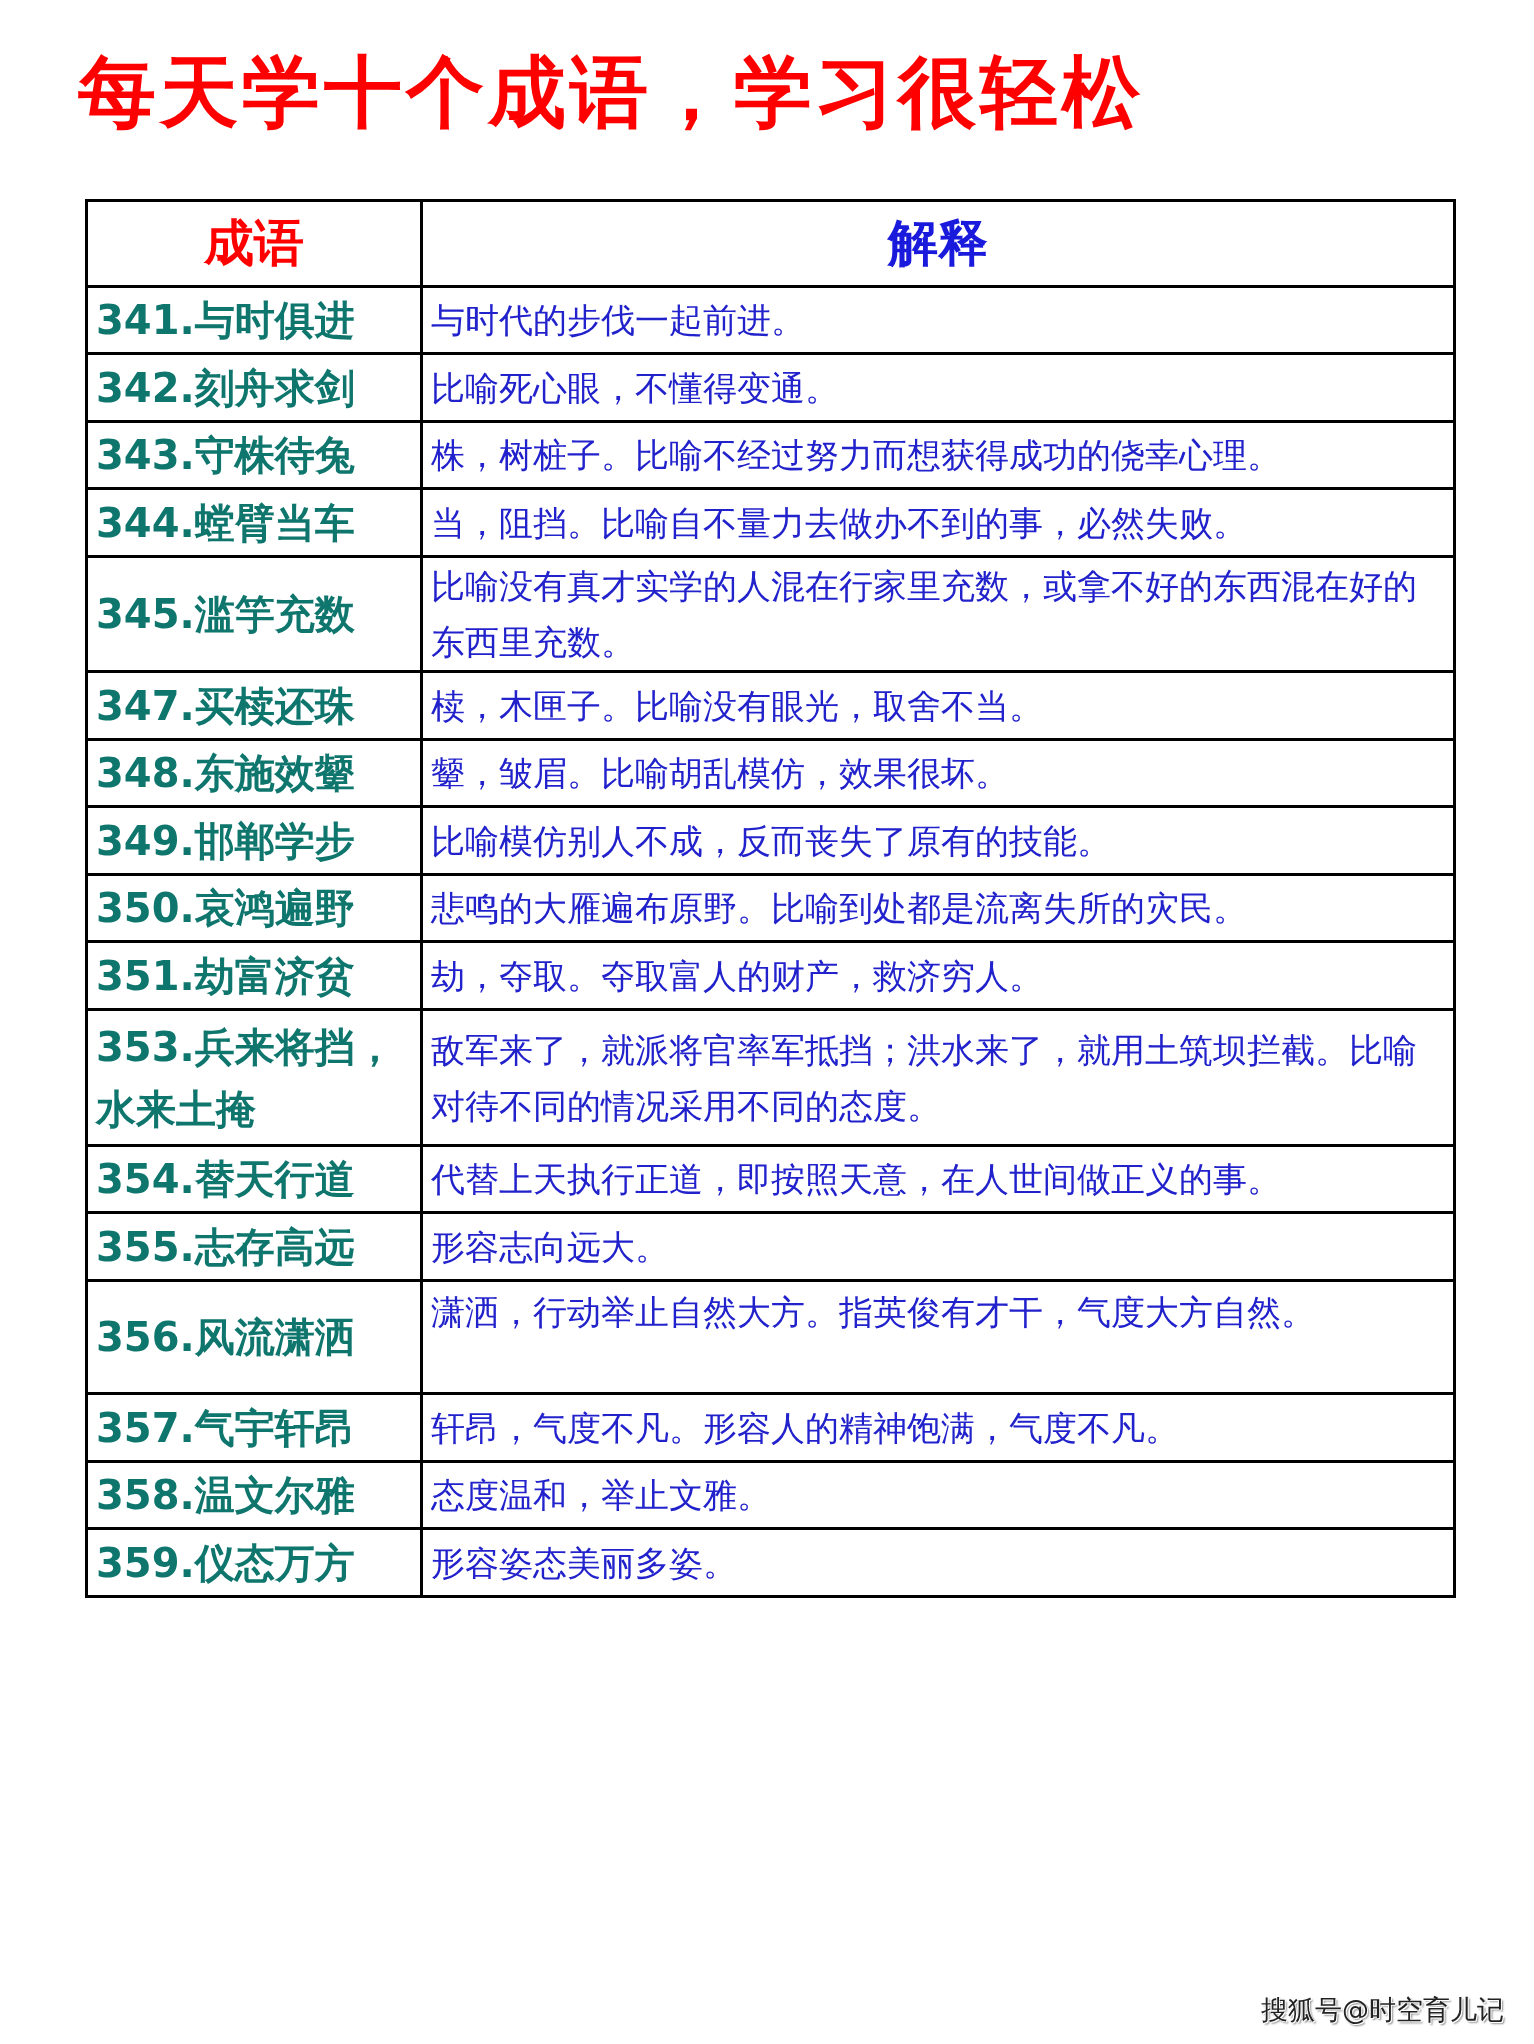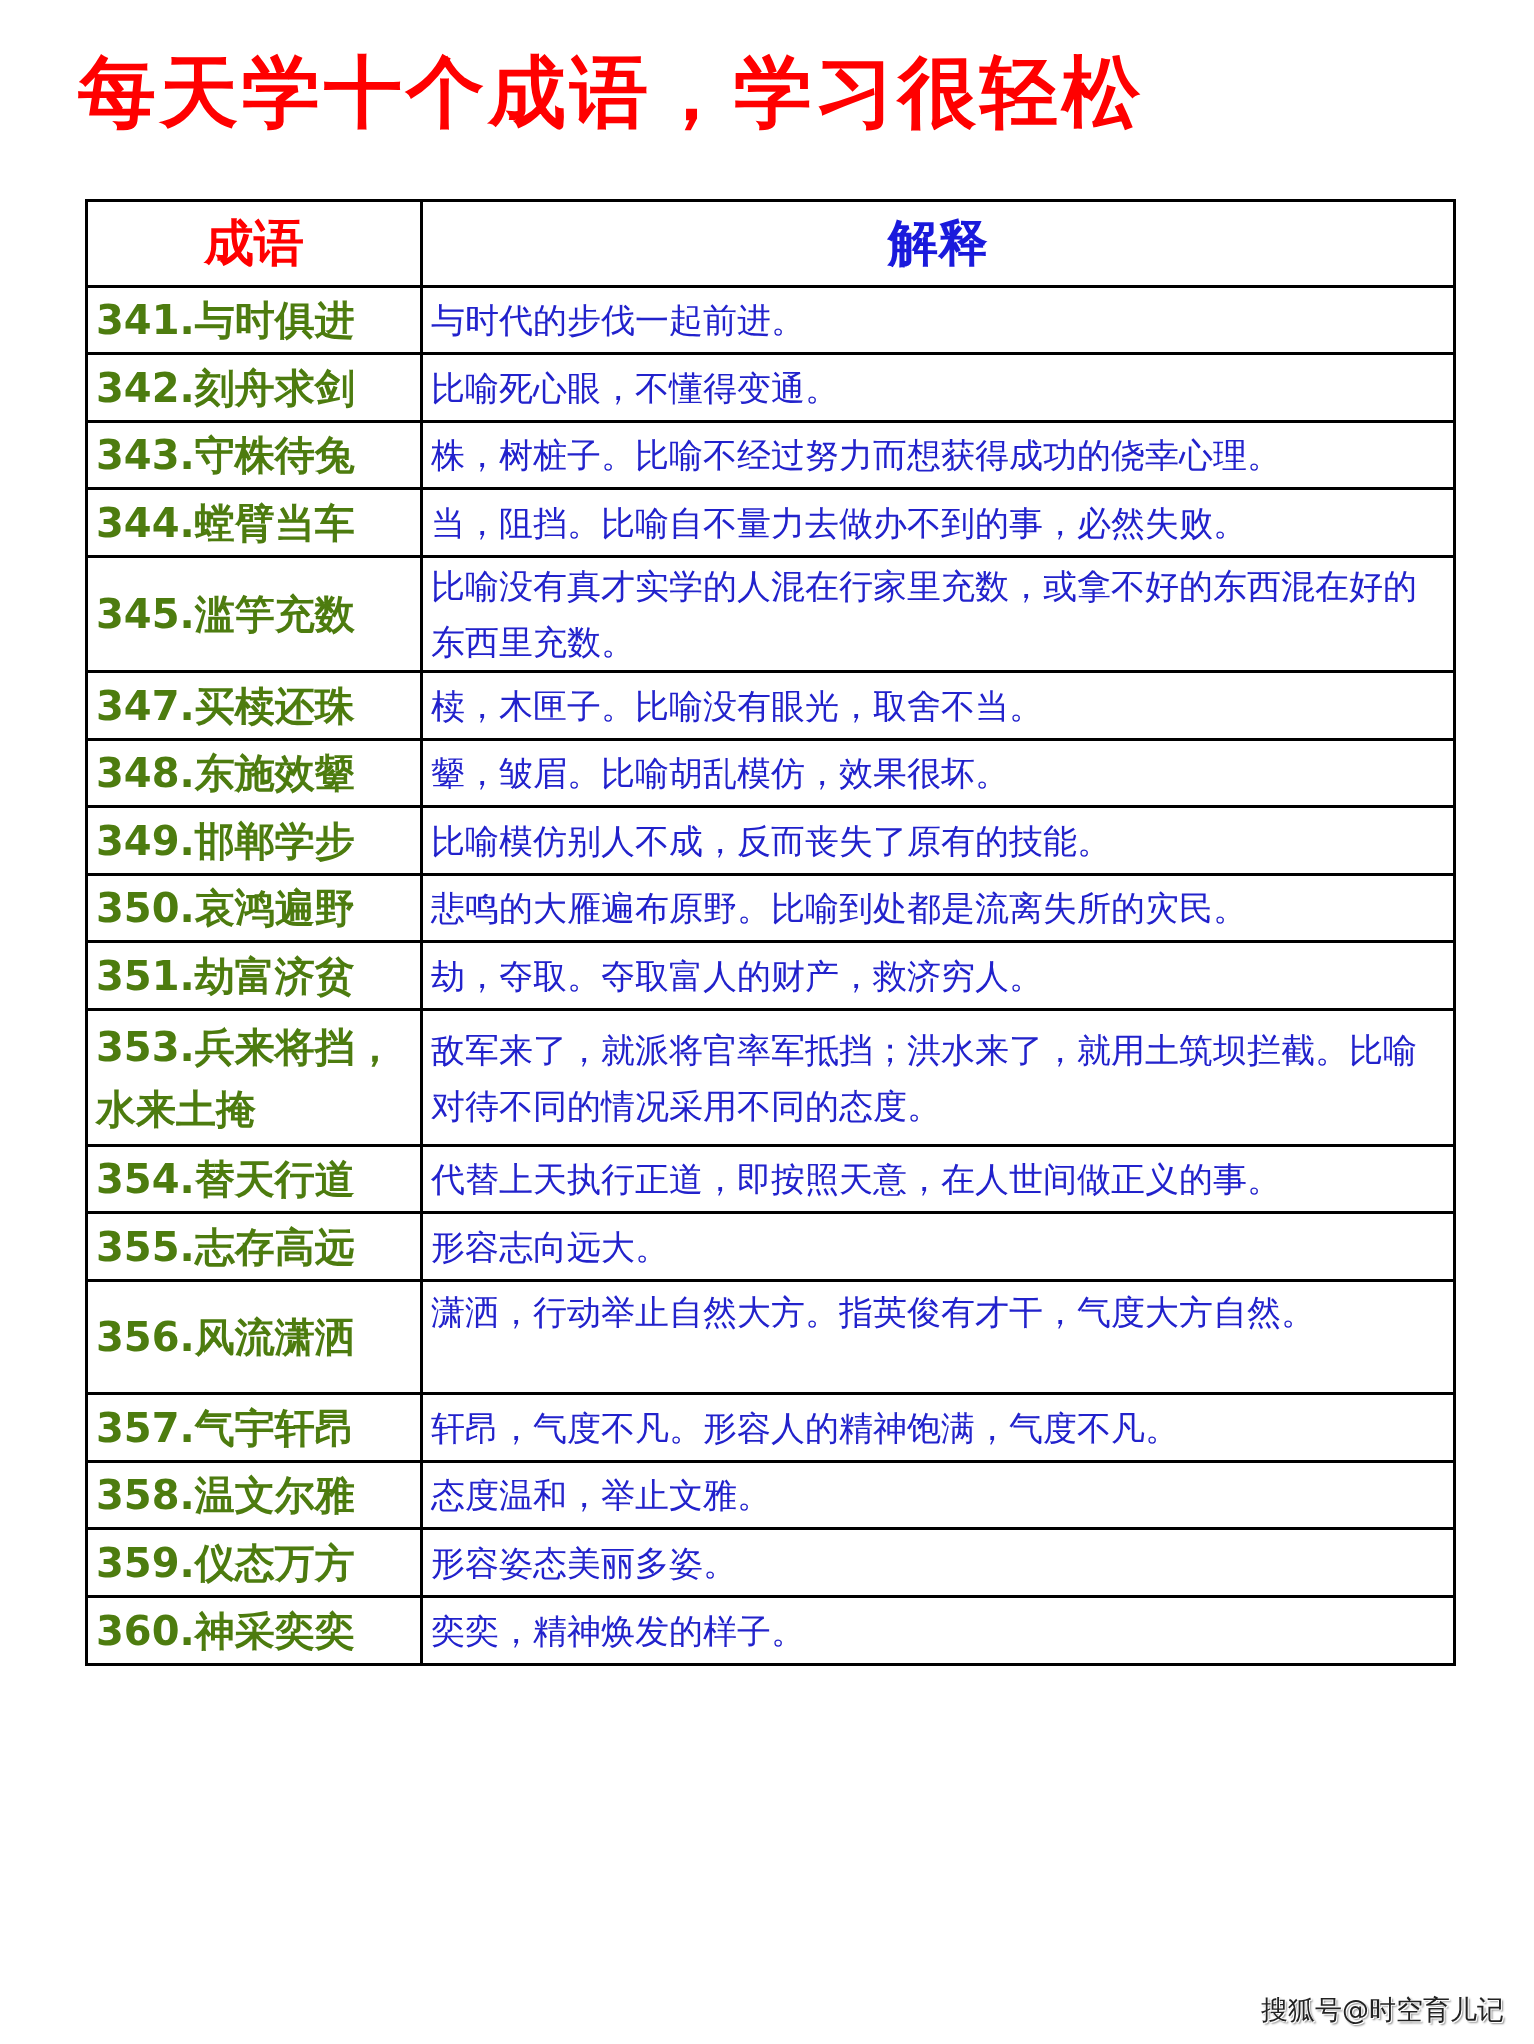--- a/index.html
+++ b/index.html
@@ -36,21 +36,21 @@
   .head-cell {
     text-align: center;
     font-size: 50px;
     font-weight: bold;
     font-family: "DejaVu Sans", sans-serif;
   }
   .head-idiom { color: #ff0000; text-align: center; }
   .head-expl { color: #1a1adc; }
 
   .idiom-cell {
-    color: #4d7c0f;
+    color: #0f766e;
     font-weight: bold;
     font-size: 40px;
     line-height: 62px;
     padding: 0 6px 0 8px;
     white-space: normal;
     word-break: break-all;
     font-family: "DejaVu Sans", sans-serif;
   }
   .expl-cell {
     color: #2222cc;
@@ -149,20 +149,16 @@
         <td class="expl-cell">轩昂，气度不凡。形容人的精神饱满，气度不凡。</td>
       </tr>
       <tr style="height: 67px; margin-top: 40px;">
         <td class="idiom-cell">358.温文尔雅</td>
         <td class="expl-cell">态度温和，举止文雅。</td>
       </tr>
       <tr style="height: 68px;">
         <td class="idiom-cell">359.仪态万方</td>
         <td class="expl-cell">形容姿态美丽多姿。</td>
       </tr>
-      <tr style="height: 68px;">
-        <td class="idiom-cell">360.神采奕奕</td>
-        <td class="expl-cell">奕奕，精神焕发的样子。</td>
-      </tr>
     </tbody>
 </table>
 
 <div class="watermark">搜狐号@时空育儿记</div>
 
 </body></html>

